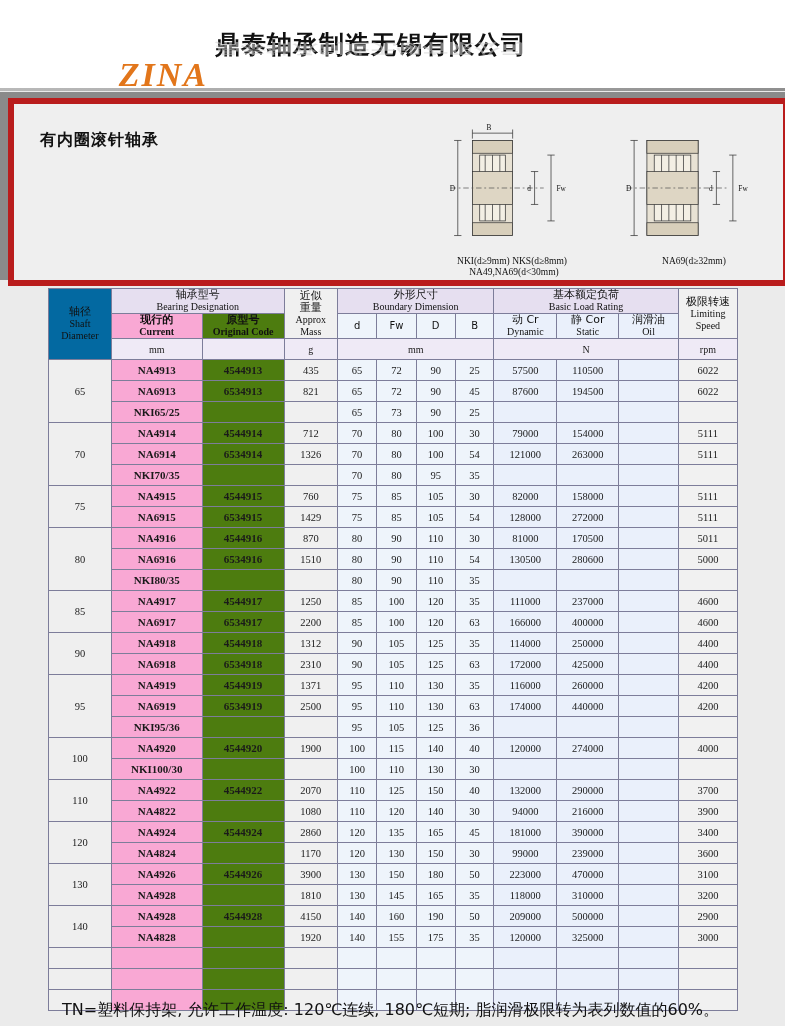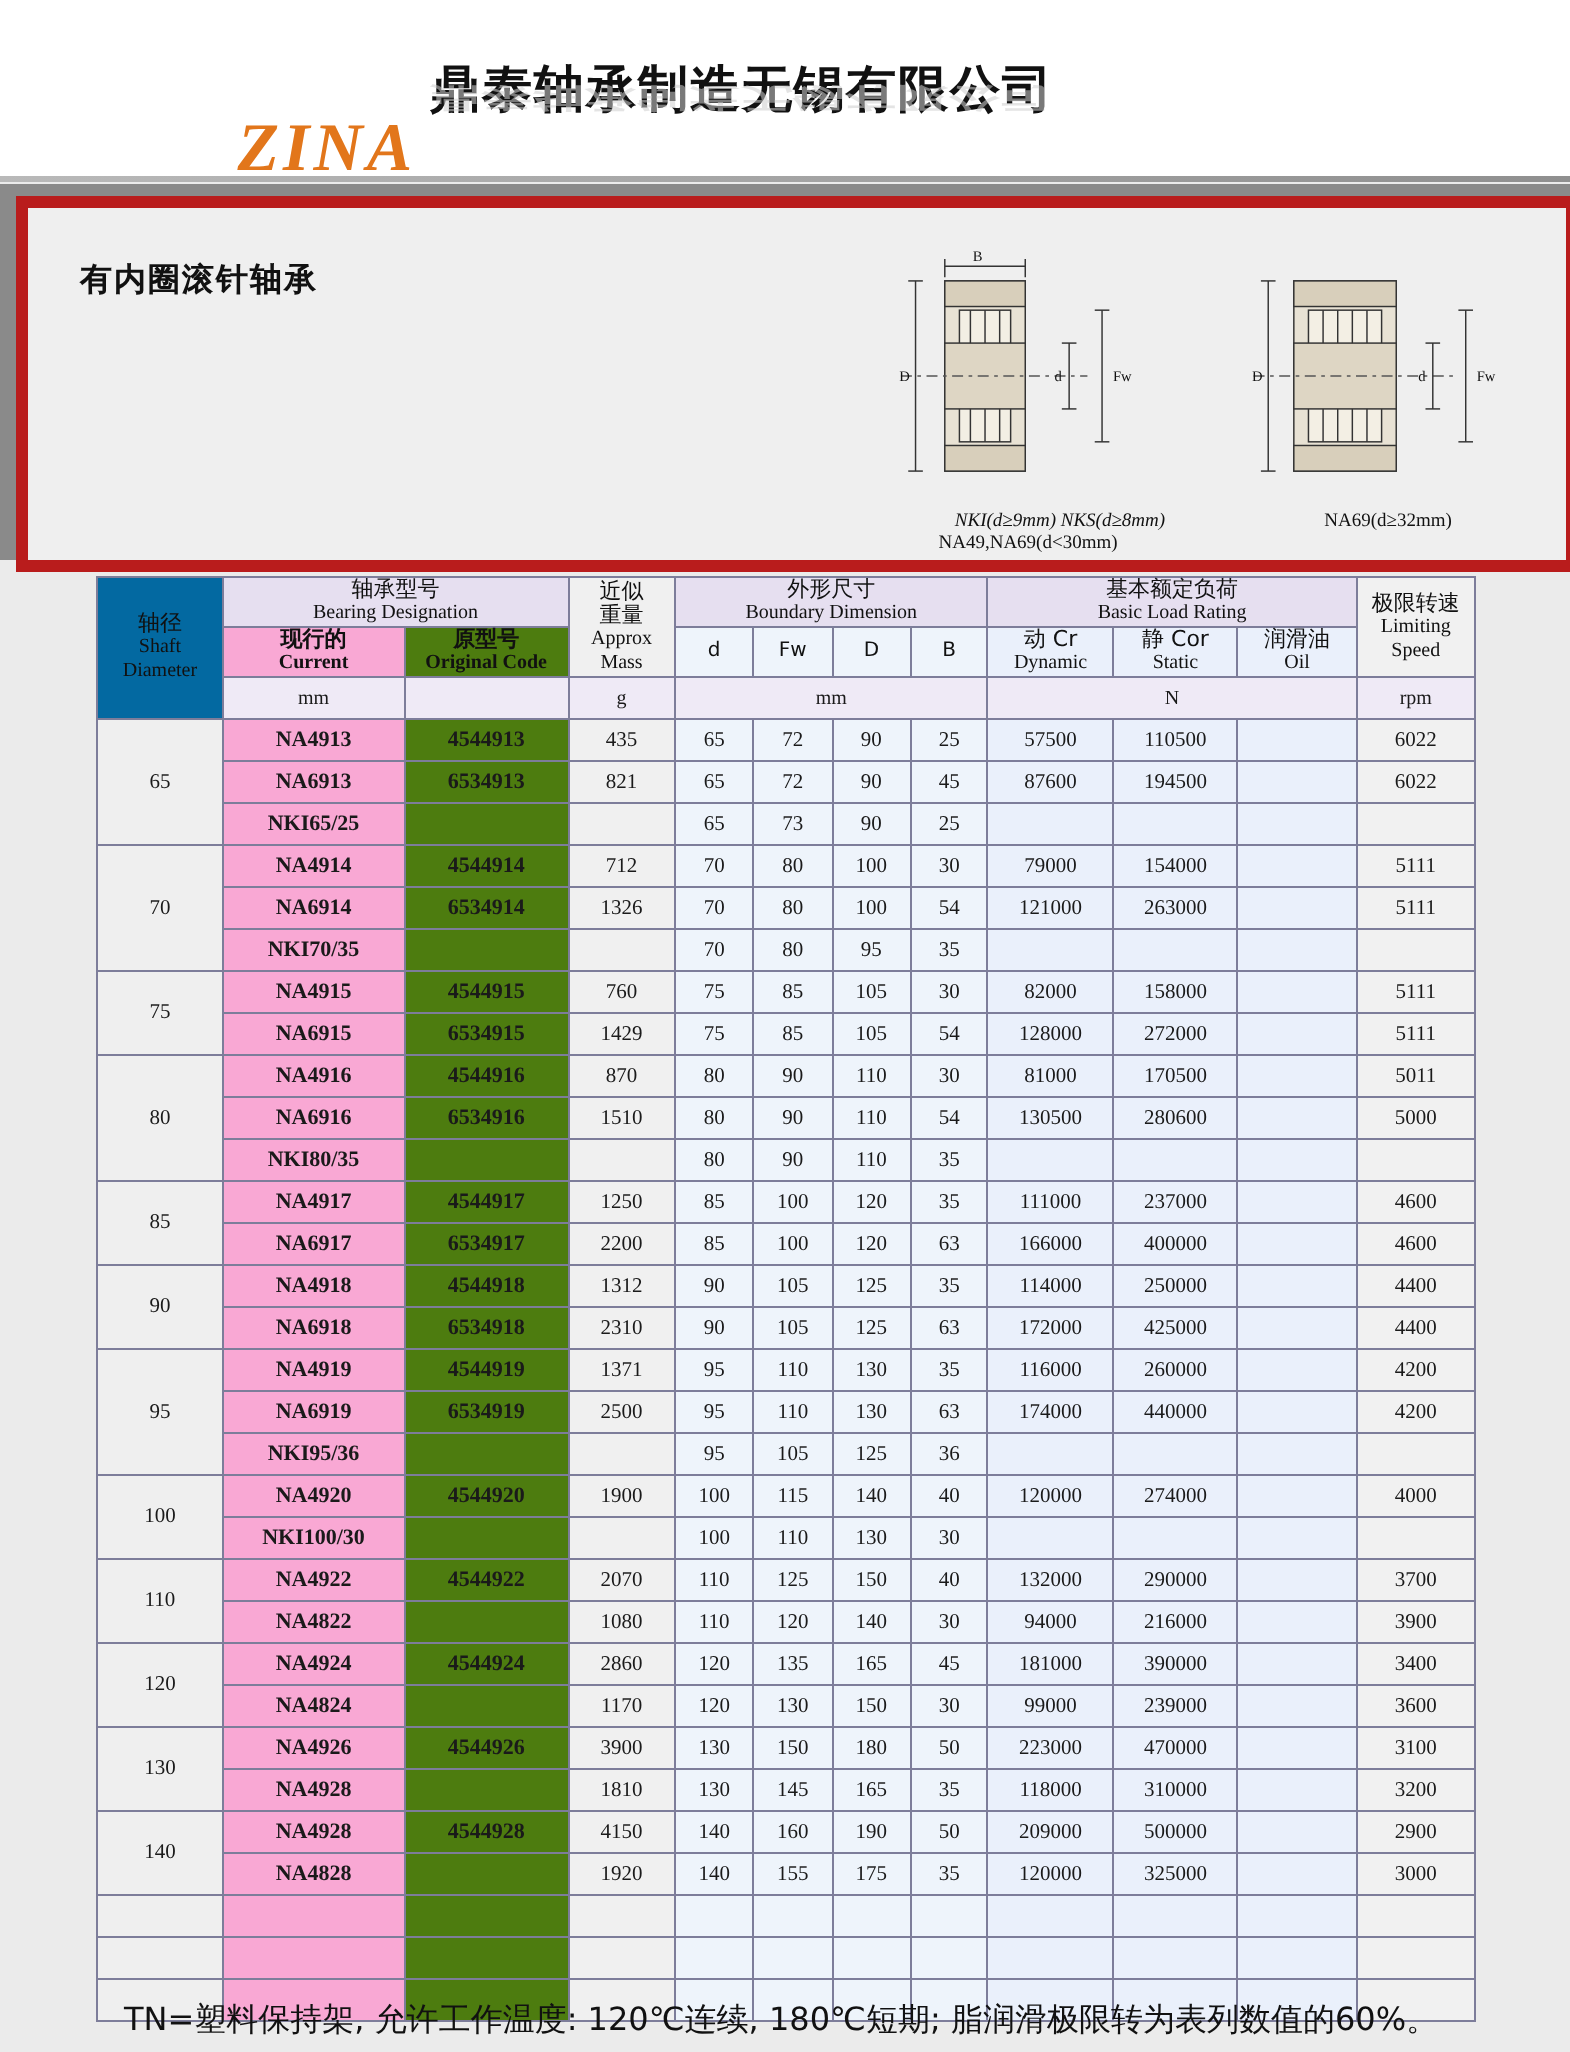--- a/index.html
+++ b/index.html
@@ -93,21 +93,21 @@
   }
   .dg{position:absolute;top:8px;}
   .dg1{left:30px;width:160px;}
   .dg2{left:210px;width:160px;}
 
   .caption{
     position:absolute;
     font-family:"Liberation Serif", serif;
     font-size:9.5px;color:#111;text-align:center;width:200px;
   }
-  .cap1{left:26px;top:146px;font-style:italic;}
+  .cap1{left:8px;top:146px;}
   .cap1b{left:10px;top:157px;}
   .cap2{left:190px;top:146px;}
 
   
   .tablewrap{
     position:absolute;left:48px;top:288px;width:690px;
   }
   table.main{
     border-collapse:collapse;
     width:690px;

